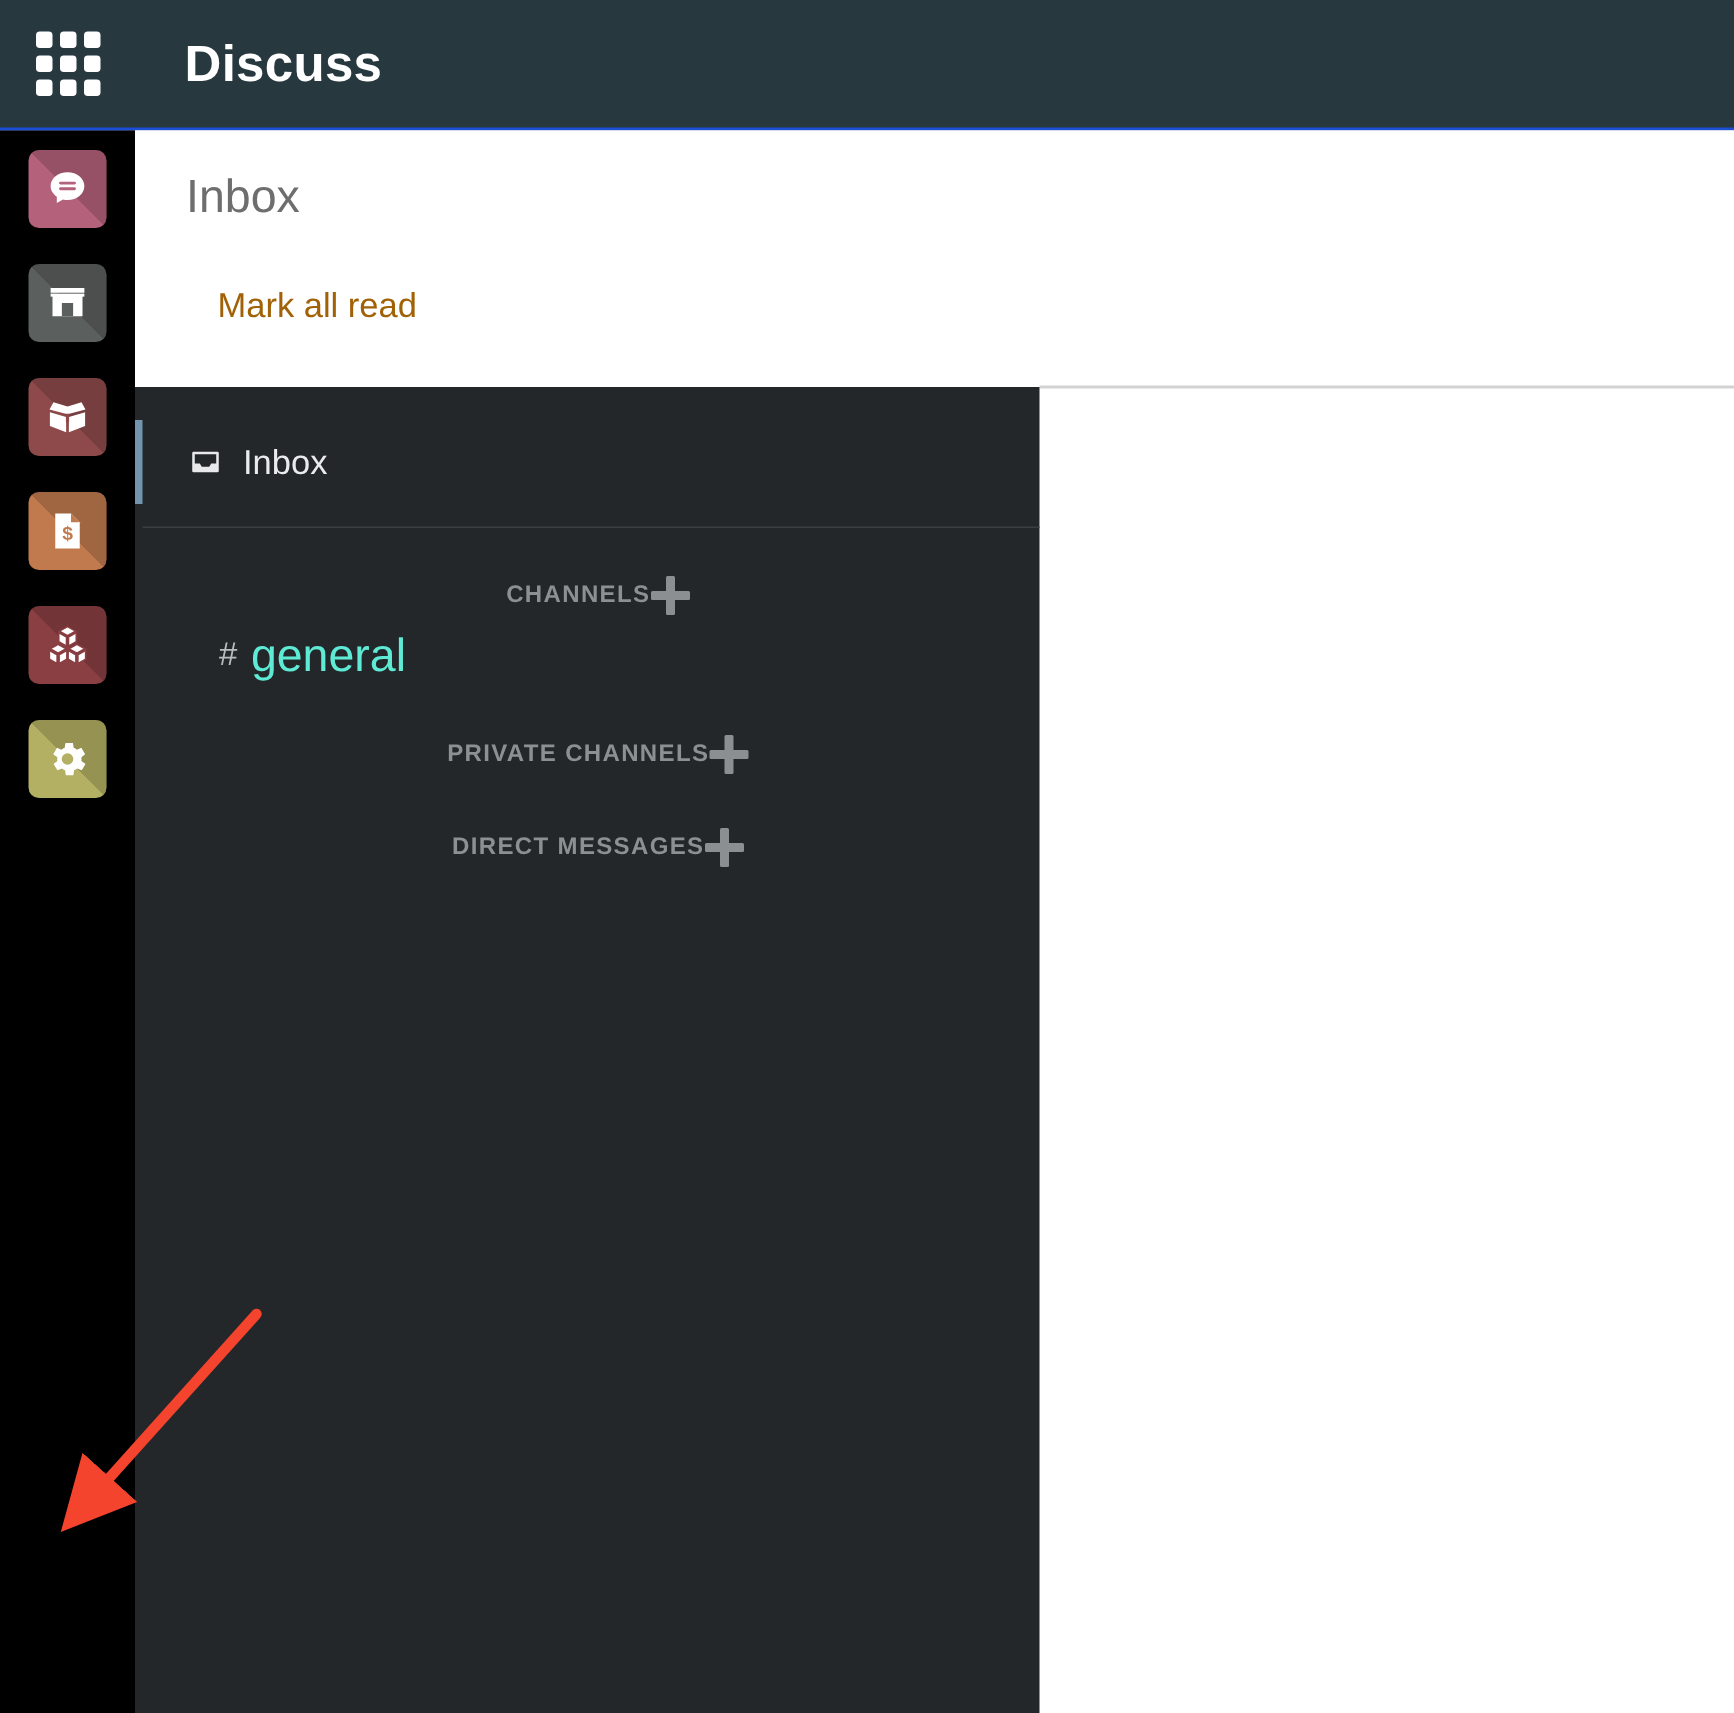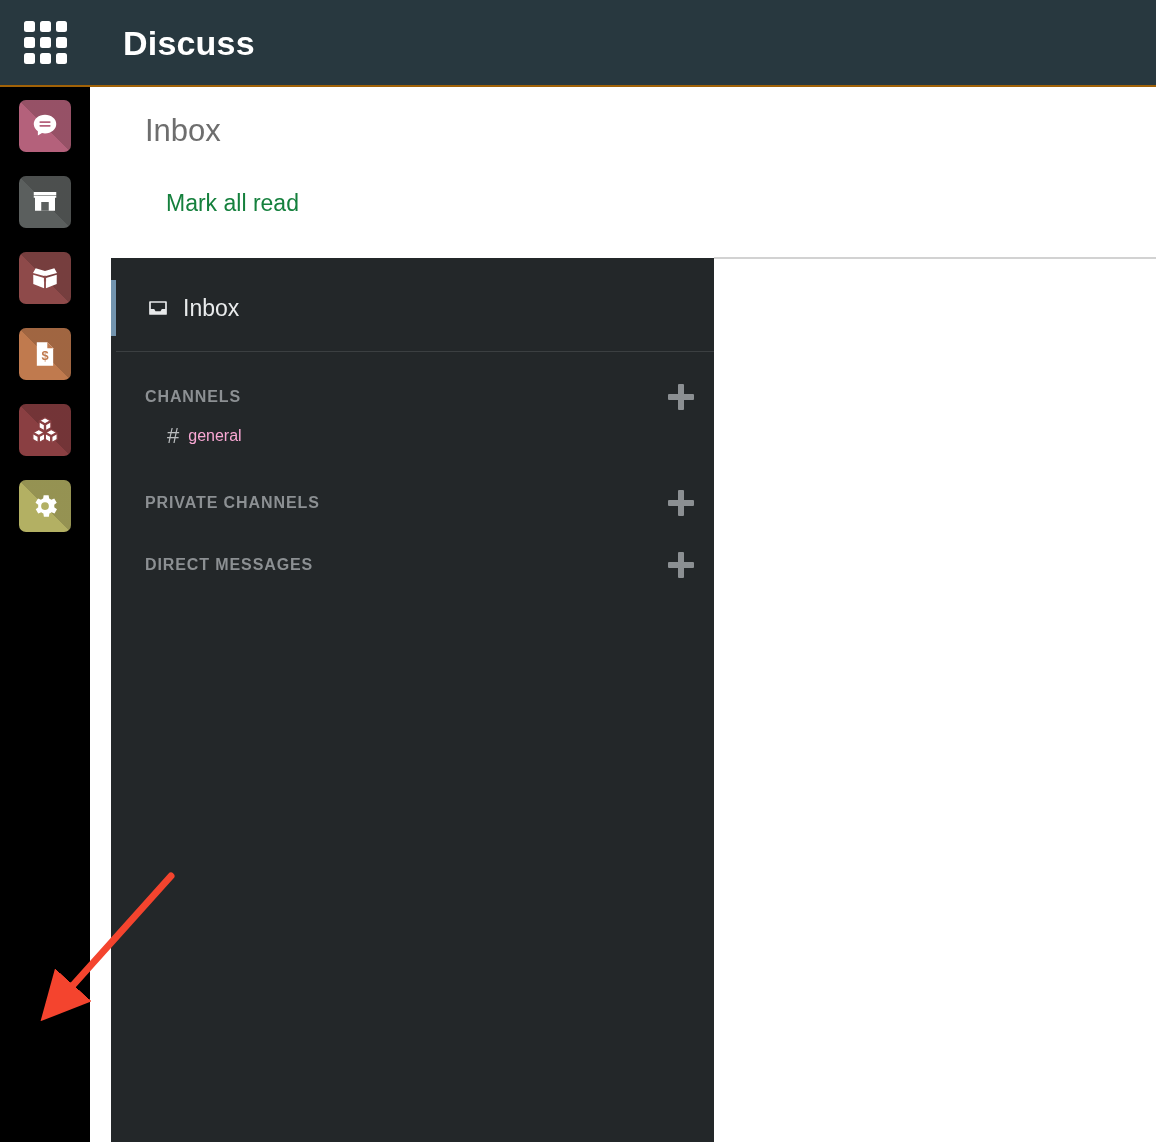--- a/index.html
+++ b/index.html
@@ -9,21 +9,21 @@
     font-family: "Liberation Sans", sans-serif;
     overflow: hidden;
   }
   #app { position: relative; width: 1156px; height: 1142px; background:#fff; }
 
   
   .topbar {
     position: absolute; left: 0; top: 0; width: 1156px; height: 87px;
     background: #28383f;
     display: flex; align-items: center;
-    border-bottom: 2px solid #a16207;
+    border-bottom: 2px solid #1d4ed8;
   }
   .apps-grid {
     width: 90px; height: 87px;
     display: flex; align-items: center; justify-content: center;
     cursor: pointer;
   }
   .apps-grid .g {
     display: grid; grid-template-columns: repeat(3, 11px);
     grid-template-rows: repeat(3, 11px); gap: 5px;
   }
@@ -50,30 +50,29 @@
     content: ""; position: absolute; left: 0; bottom: 0; width: 100%; height: 100%;
     background: linear-gradient(225deg, rgba(0,0,0,.17) 0%, rgba(0,0,0,.17) 50%, rgba(0,0,0,0) 50%);
     pointer-events: none;
   }
   .app-icon svg { position: relative; z-index: 2; display:block; }
 
   
   .content {
     position: absolute; left: 90px; top: 87px; right: 0; bottom: 0;
     background: #ffffff;
-    margin-left: 21px;
   }
   .inbox-head { position: absolute; left: 0; top: 0; width: 100%; height: 171px; background:#fff; }
   .inbox-title {
     position: absolute; left: 34px; top: 28px;
     font-size: 31px; color: #6e6e6e; font-weight: 400; line-height: 1;
   }
   .mark-all-read {
     position: absolute; left: 55px; top: 105px;
-    font-size: 23px; color: #15803d; background: none; border: none;
+    font-size: 23px; color: #a16207; background: none; border: none;
     font-family: "Liberation Sans", sans-serif; cursor: pointer; padding: 0;
     line-height: 1;
   }
   .head-rule {
     position: absolute; left: 603px; right: 0; top: 170px; height: 2px; background: #d2d2d2;
   }
 
   
   .chansidebar {
     position: absolute; left: 0; top: 171px; width: 603px; bottom: 0;
@@ -88,42 +87,42 @@
     position: absolute; left: 0; top: 0; width: 5px; height: 100%; background: transparent;
   }
   .nav-item.active .accent { background: #7394ae; }
   .nav-item .nico { width: 26px; display:flex; align-items:center; justify-content:center; margin-right: 12px; }
   .nav-item .nlabel { font-size: 23px; color: #e9ebec; line-height: 1; }
 
   .divider { height: 1px; background: #3b3f41; margin: 15px 0 0 5px; }
 
   .section { margin-top: 28px; }
   .section-head {
-    display: flex; align-items: center; justify-content: space-between;
+    display: flex; align-items: center; justify-content: center;
     height: 34px; padding: 0 20px 0 34px; cursor: pointer;
   }
   .section-head .stitle {
     font-size: 16px; font-weight: bold; letter-spacing: .9px; color: #8c9093;
     text-transform: uppercase; line-height: 1;
   }
   .plus-btn {
     width: 26px; height: 26px; position: relative; cursor: pointer; flex: 0 0 auto;
   }
   .plus-btn::before, .plus-btn::after {
     content:""; position:absolute; background:#8b8f92; border-radius:1px;
   }
   .plus-btn::before { left: 0; top: 10px; width: 26px; height: 6px; }
   .plus-btn::after  { top: 0; left: 10px; height: 26px; width: 6px; }
 
   .channel-row {
     display: flex; align-items: center; height: 44px; padding-left: 56px;
     cursor: pointer;
   }
   .channel-row .hash { color: #b9bcbe; font-size: 22px; margin-right: 9px; line-height:1; }
-  .channel-row .cname { color: #f9a8d4; font-size: 16px; line-height:1; }
+  .channel-row .cname { color: #5eead4; font-size: 31px; line-height:1; }
 
   
   .annotation { position: absolute; left: 0; top: 0; width: 1156px; height: 1142px;
                 pointer-events: none; z-index: 60; }
 </style>
 </head>
 <body>
 
 <div id="app">
 

